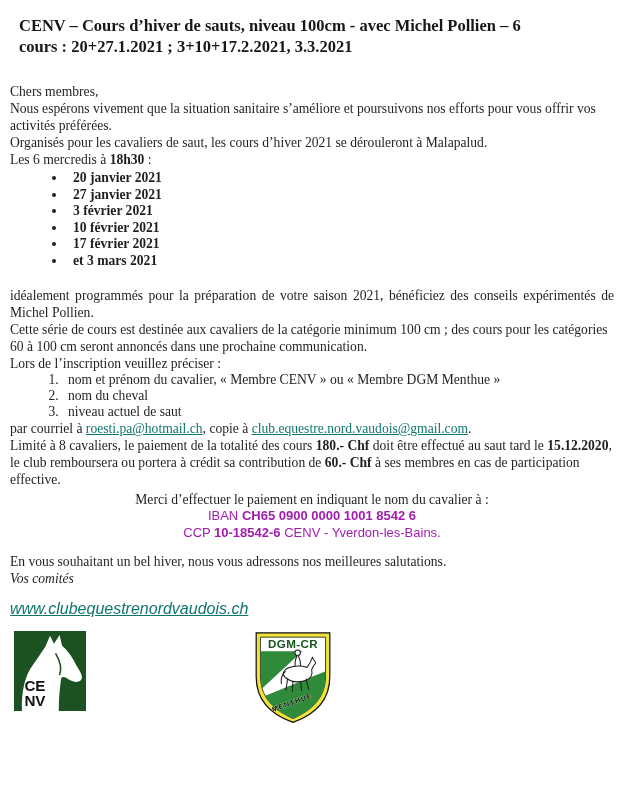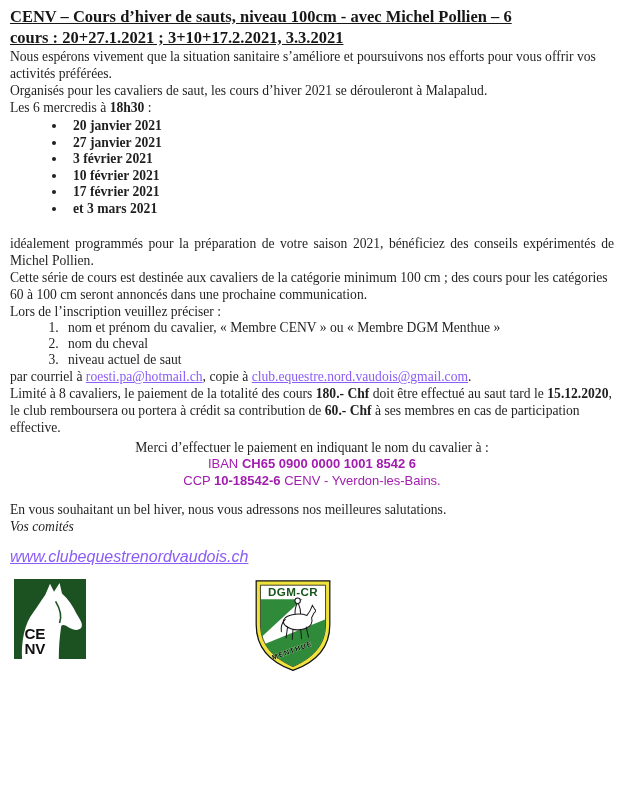--- a/index.html
+++ b/index.html
@@ -6,37 +6,37 @@
   body {
     width:628px; height:790px; overflow:hidden;
     font-family:"Liberation Serif", serif;
     color:#1f1f1f;
     -webkit-font-smoothing:antialiased;
   }
   .page { padding:6px 14px 0 10px; }
 
   .title {
     font-size:16.5px; font-weight:bold; line-height:21px;
-    margin:0; color:#171717;text-decoration:underline;
+    margin:9px; color:#171717;
   }
   p, .line { font-size:13.6px; line-height:17px; margin:0; }
 
   .mt-lg { margin-top:26px; }
   .mt    { }
   .mt-sm { margin-top:3px; }
 
   ul.dates { margin:2px 0 17px 0; padding:0 0 0 57px;font-weight:bold; }
   ul.dates li { font-size:13.6px; line-height:16.6px; padding-left:6px; }
   ol.steps { margin:0; padding:0 0 0 52px; }
   ol.steps li { font-size:13.6px; line-height:16.2px; padding-left:6px; }
 
   .justified { text-align:justify; }
   .centered  { text-align:center; }
 
-  a.doclink { color:#8b5cf6; text-decoration:underline; cursor:pointer; }
+  a.doclink { color:#0f766e; text-decoration:underline; cursor:pointer; }
   .sans { font-family:"Liberation Sans", sans-serif; font-size:13px; line-height:16.5px; color:#a21caf; }
   .italic { font-style:italic; }
   .website-line { margin-top:13px; }
   .website-line a { font-family:"Liberation Sans", sans-serif; font-size:16px; font-style:italic; }
 
   b { font-weight:bold; }
 
   .logos-row { margin-top:13px; display:flex; align-items:flex-start; }
   .cenv-logo { width:72px; height:80px; margin-left:4px; }
   .dgm-logo  { width:94px; height:93px; margin-left:160px; }
@@ -55,20 +55,21 @@
 </head>
 <body>
 
 <div class="page">
 
   <h1 class="title">
     <span>CENV – Cours d’hiver de sauts, niveau 100cm - avec Michel Pollien – 6</span><br>
     <span>cours : 20+27.1.2021 ; 3+10+17.2.2021, 3.3.2021</span>
   </h1>
 
+  <p class="mt-lg">Chers membres,</p>
 
   <p class="mt">Nous espérons vivement que la situation sanitaire s’améliore et poursuivons nos efforts pour vous offrir vos activités préférées.</p>
 
   <p class="mt">Organisés pour les cavaliers de saut, les cours d’hiver 2021 se dérouleront à Malapalud.</p>
 
   <p class="mt"><span>Les 6 mercredis à </span><b>18h30</b><span> :</span></p>
 
   <ul class="dates">
     <li>20 janvier 2021</li>
     <li>27 janvier 2021</li>

